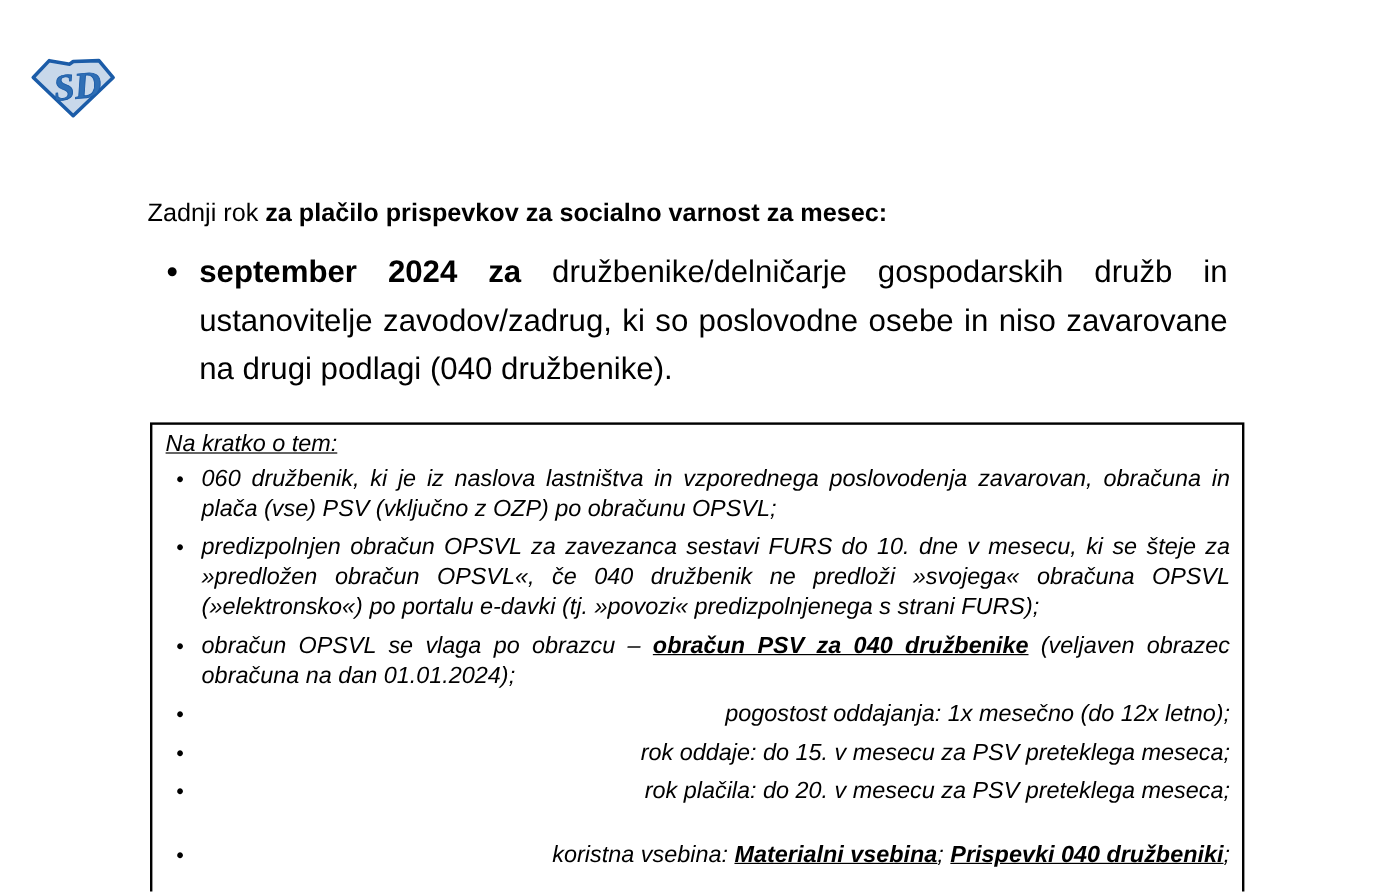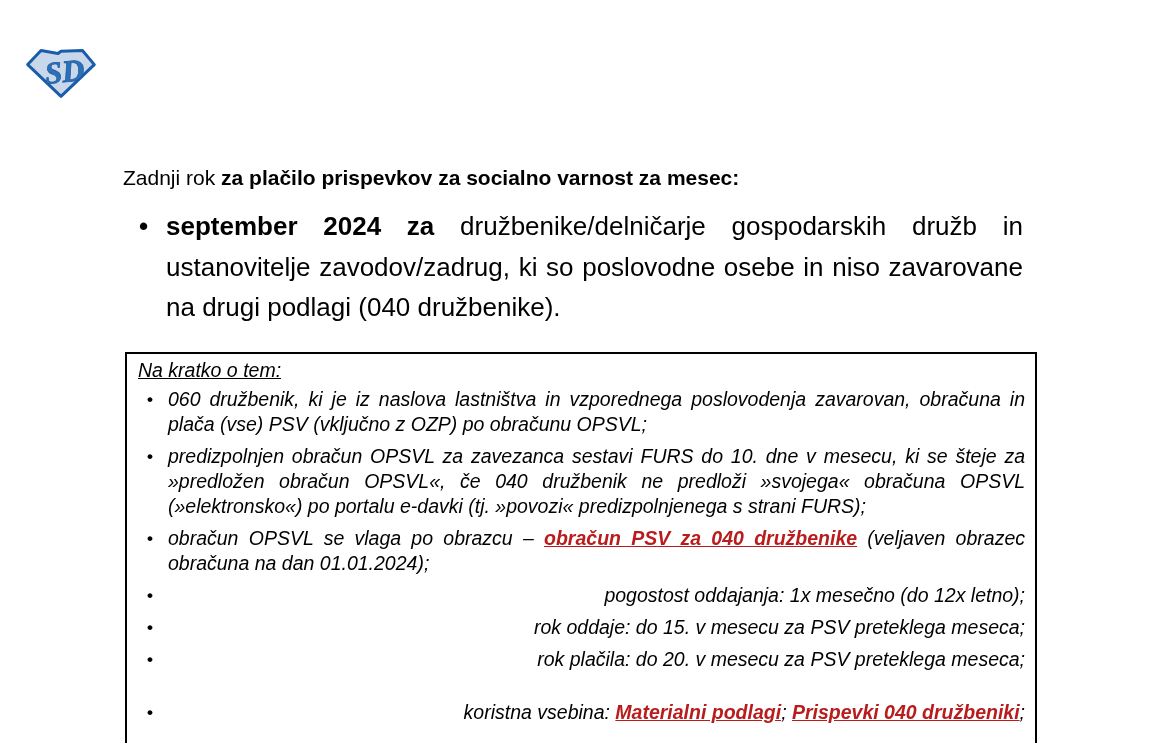--- a/index.html
+++ b/index.html
@@ -86,21 +86,21 @@
     font-weight: bold;
     font-size: 17px;
   }
   .summary-list .spacer {
     height: 21px;
     padding: 0; margin: 0;
   }
   .summary-list .spacer::before { content: ""; }
 
   a.doc-link {
-    color: #b91c1c;
+    color: #000000;
     font-weight: bold;
     text-decoration: underline;
     cursor: pointer;
   }
 </style>
 </head>
 <body>
 
 <div class="logo">
   <svg viewBox="0 0 100 72">
@@ -135,16 +135,16 @@
       <span>pogostost oddajanja: 1x mesečno (do 12x letno);</span>
     </li>
     <li class="no-justify">
       <span>rok oddaje: do 15. v mesecu za PSV preteklega meseca;</span>
     </li>
     <li class="no-justify">
       <span>rok plačila: do 20. v mesecu za PSV preteklega meseca;</span>
     </li>
     <li class="spacer"></li>
     <li class="no-justify">
-      <span>koristna vsebina: </span><a class="doc-link">Materialni podlagi</a><span>; </span><a class="doc-link">Prispevki 040 družbeniki</a><span>;</span>
+      <span>koristna vsebina: </span><a class="doc-link">Materialni vsebina</a><span>; </span><a class="doc-link">Prispevki 040 družbeniki</a><span>;</span>
     </li>
   </ul>
 </div>
 
 </body></html>

